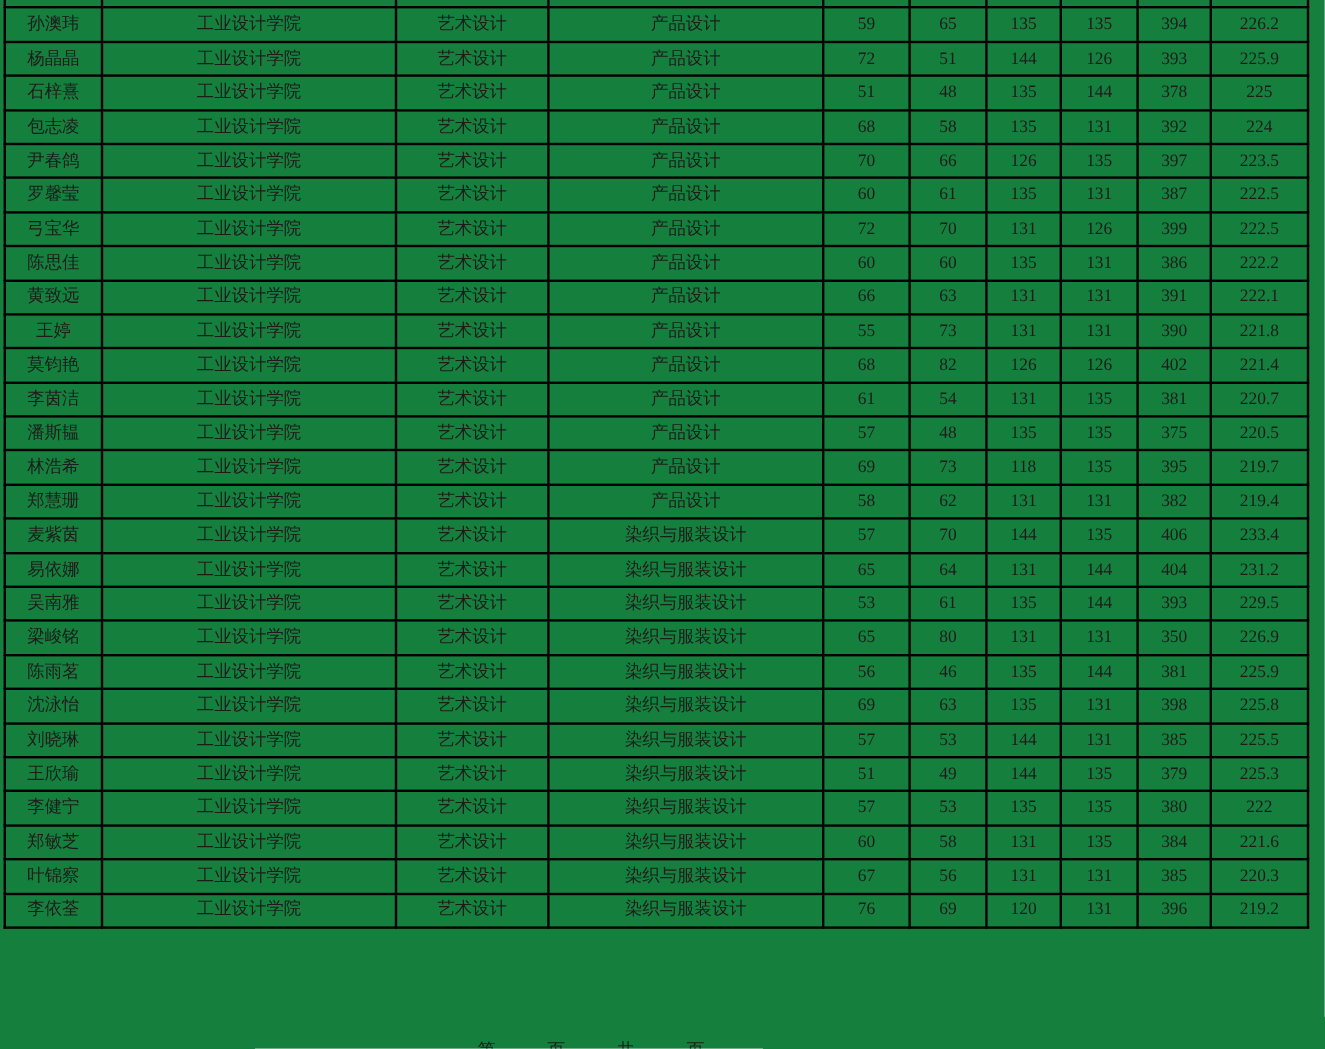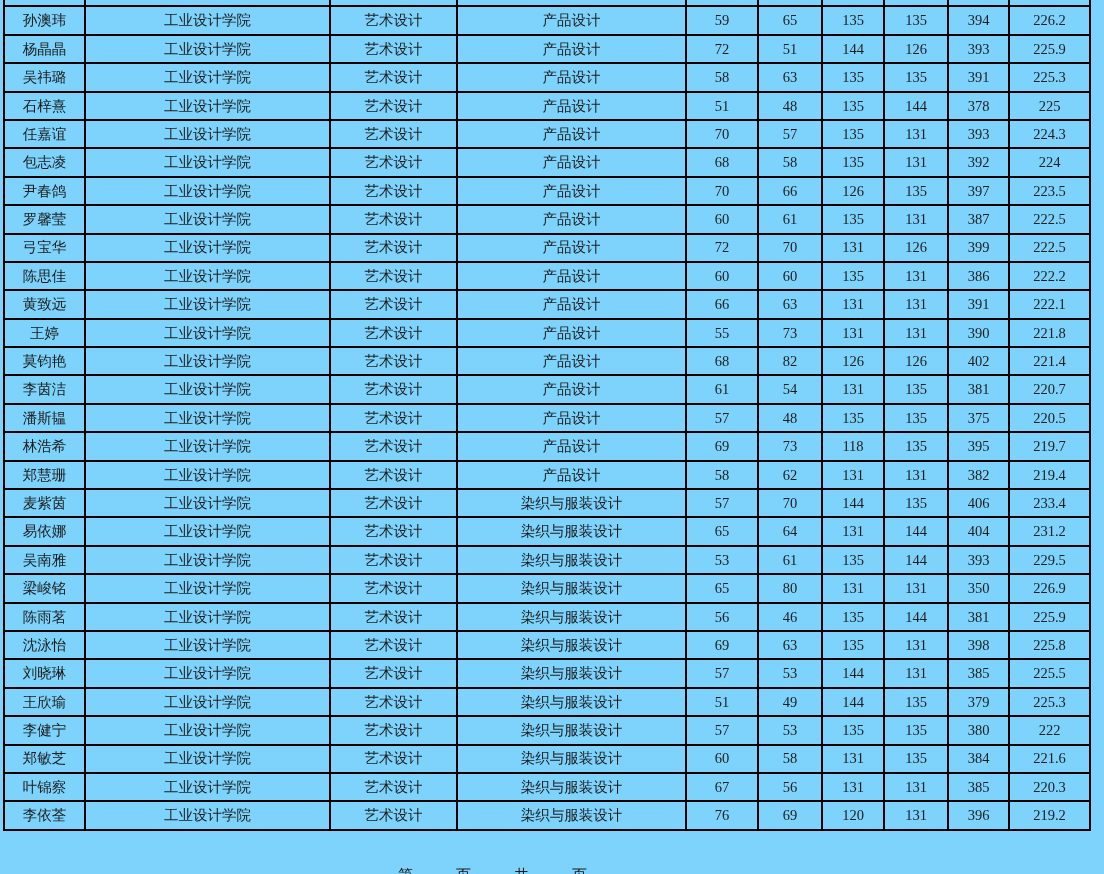--- a/index.html
+++ b/index.html
@@ -1,20 +1,20 @@
 <!DOCTYPE html>
 <html><head>
 <meta charset="utf-8">
 <style>
   html, body { margin: 0; padding: 0; background: #ffffff; }
   .page {
     position: relative;
     width: 1104px;
     height: 874px;
-    background: #7dd3fc;
+    background: #15803d;
     overflow: hidden;
     font-family: "Liberation Serif", "DejaVu Serif", serif;
     color: #1c1c1c;
   }
   .table-wrap {
     position: absolute;
     left: 3px;
     top: -21px;
   }
   table.score-table {
@@ -93,54 +93,30 @@
             <td>艺术设计</td>
             <td>产品设计</td>
             <td>72</td>
             <td>51</td>
             <td>144</td>
             <td>126</td>
             <td>393</td>
             <td>225.9</td>
           </tr>
           <tr>
-            <td>吴祎璐</td>
-            <td>工业设计学院</td>
-            <td>艺术设计</td>
-            <td>产品设计</td>
-            <td>58</td>
-            <td>63</td>
-            <td>135</td>
-            <td>135</td>
-            <td>391</td>
-            <td>225.3</td>
-          </tr>
-          <tr>
             <td>石梓熹</td>
             <td>工业设计学院</td>
             <td>艺术设计</td>
             <td>产品设计</td>
             <td>51</td>
             <td>48</td>
             <td>135</td>
             <td>144</td>
             <td>378</td>
             <td>225</td>
-          </tr>
-          <tr>
-            <td>任嘉谊</td>
-            <td>工业设计学院</td>
-            <td>艺术设计</td>
-            <td>产品设计</td>
-            <td>70</td>
-            <td>57</td>
-            <td>135</td>
-            <td>131</td>
-            <td>393</td>
-            <td>224.3</td>
           </tr>
           <tr>
             <td>包志凌</td>
             <td>工业设计学院</td>
             <td>艺术设计</td>
             <td>产品设计</td>
             <td>68</td>
             <td>58</td>
             <td>135</td>
             <td>131</td>

